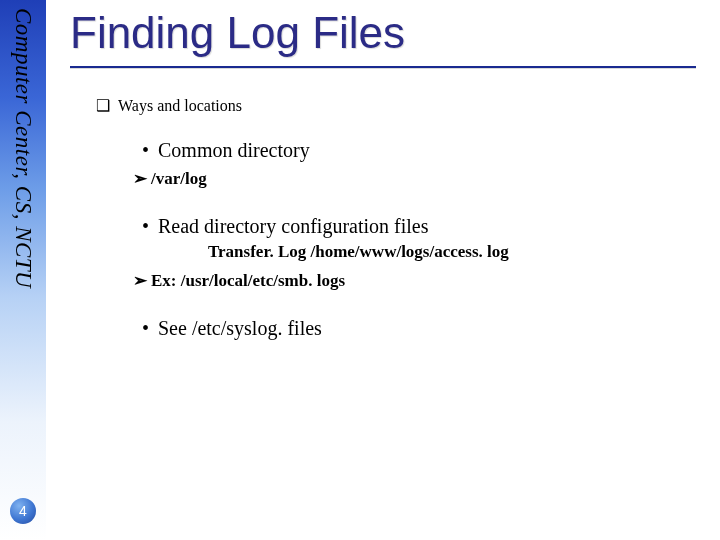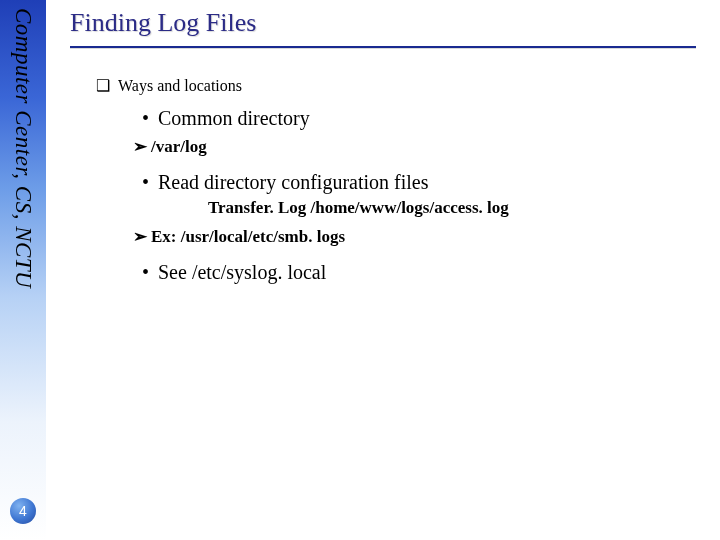--- a/index.html
+++ b/index.html
@@ -37,37 +37,37 @@
     font-size: 14px;
     display: flex;
     align-items: center;
     justify-content: center;
   }
   .content {
     position: absolute;
     left: 70px; right: 24px; top: 8px; bottom: 10px;
   }
   .title {
-    font-size: 26px;
+    font-size: 44px;
     color: #2b2b86;
-    font-family: Liberation Serif, serif;
+    font-family: Liberation Sans, sans-serif;
     font-weight: 400;
     padding-bottom: 6px;
     text-shadow: 1px 1px 1px rgba(0,0,0,0.15);
   }
   .title-rule {
     height: 2px;
     background: #1a2a90;
     box-shadow: 0 1px 0 rgba(0,0,0,0.15);
     margin-top: 2px;
     margin-bottom: 28px;
   }
   .lvl1 { font-size: 16px; margin-left: 26px; margin-bottom: 10px; }
   .lvl1 .marker { font-family: Arial, sans-serif; display: inline-block; width: 22px; }
-  .lvl2 { font-size: 20px; margin-left: 72px; margin-top: 12px; margin-bottom: 2px; }
+  .lvl2 { font-size: 20px; margin-left: 72px; margin-top: 24px; margin-bottom: 2px; }
   .lvl2 .marker { display: inline-block; width: 16px; }
   .lvl3 { font-size: 17px; font-weight: bold; margin-left: 63px; margin-top: 6px; line-height: 1.35; }
   .lvl3 .marker { display: inline-block; width: 18px; font-family: Arial, sans-serif; }
   .lvl3-cont { font-size: 17px; font-weight: bold; margin-left: 138px; line-height: 1.4; }
 </style>
 </head>
 <body>
 
 <div class="slide">
 
@@ -96,17 +96,17 @@
 
     <div class="lvl2">
       <span class="marker">•</span><span>Read directory configuration files</span>
     </div>
     <div class="lvl3-cont">Transfer. Log /home/www/logs/access. log</div>
     <div class="lvl3">
       <span class="marker">➢</span><span>Ex: /usr/local/etc/smb. logs</span>
     </div>
 
     <div class="lvl2">
-      <span class="marker">•</span><span>See /etc/syslog. local</span>
+      <span class="marker">•</span><span>See /etc/syslog. files</span>
     </div>
   </div>
 
 </div>
 
 </body></html>

